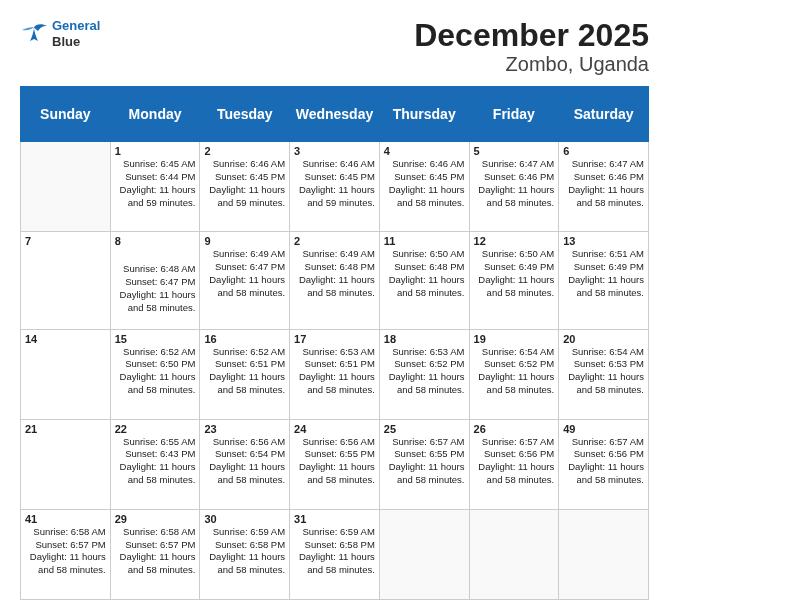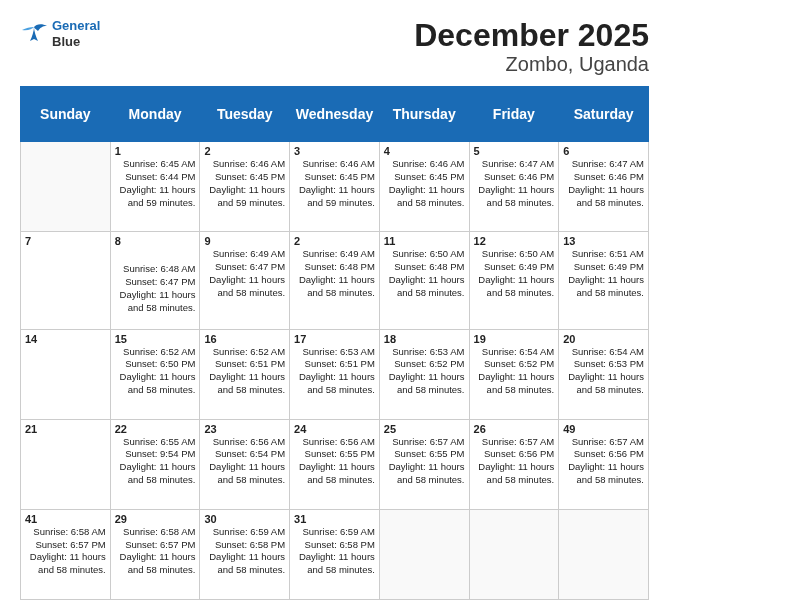--- a/index.html
+++ b/index.html
@@ -271,21 +271,21 @@
 and 58 minutes.</div>
           </td>
         </tr>
         <tr>
           <td>
             <div class="day-num">21</div>
           </td>
           <td>
             <div class="day-num">22</div>
             <div class="day-info" style="white-space: pre-line;">Sunrise: 6:55 AM
-Sunset: 9:54 PM
+Sunset: 6:43 PM
 Daylight: 11 hours
 and 58 minutes.</div>
           </td>
           <td>
             <div class="day-num">23</div>
             <div class="day-info" style="white-space: pre-line;">Sunrise: 6:56 AM
 Sunset: 6:54 PM
 Daylight: 11 hours
 and 58 minutes.</div>
           </td>

